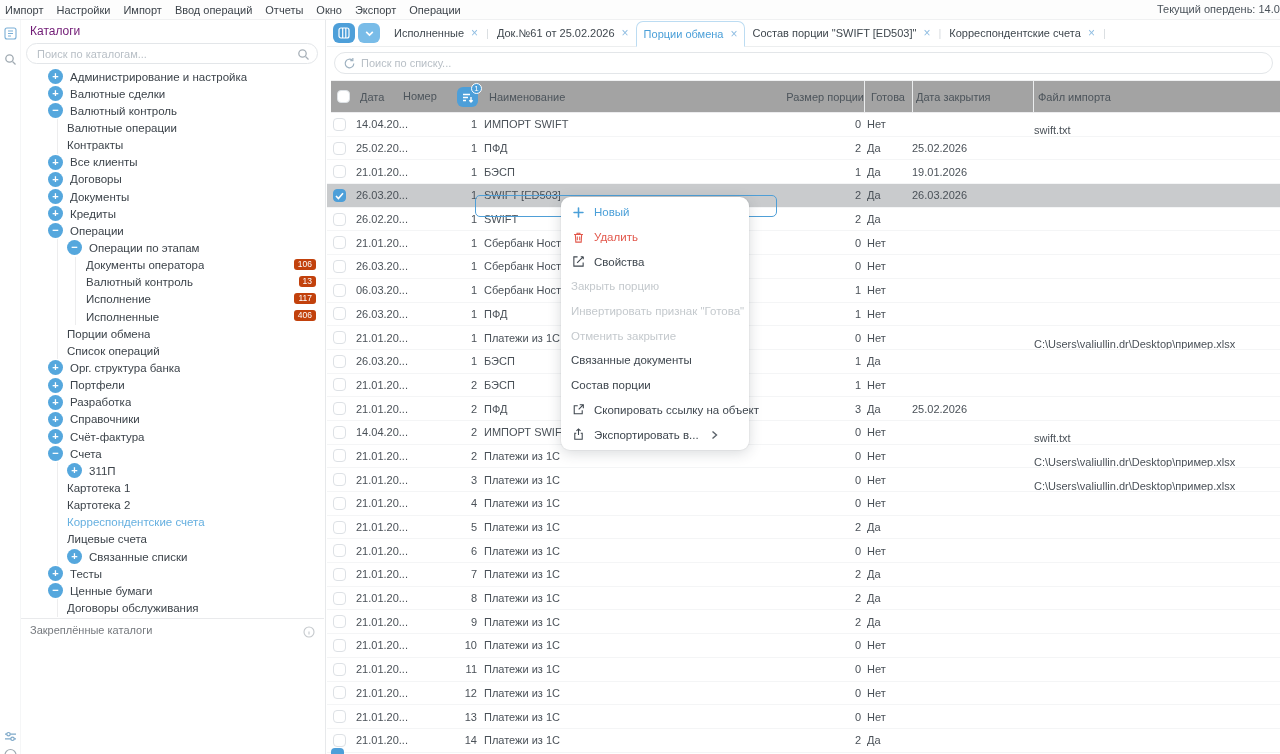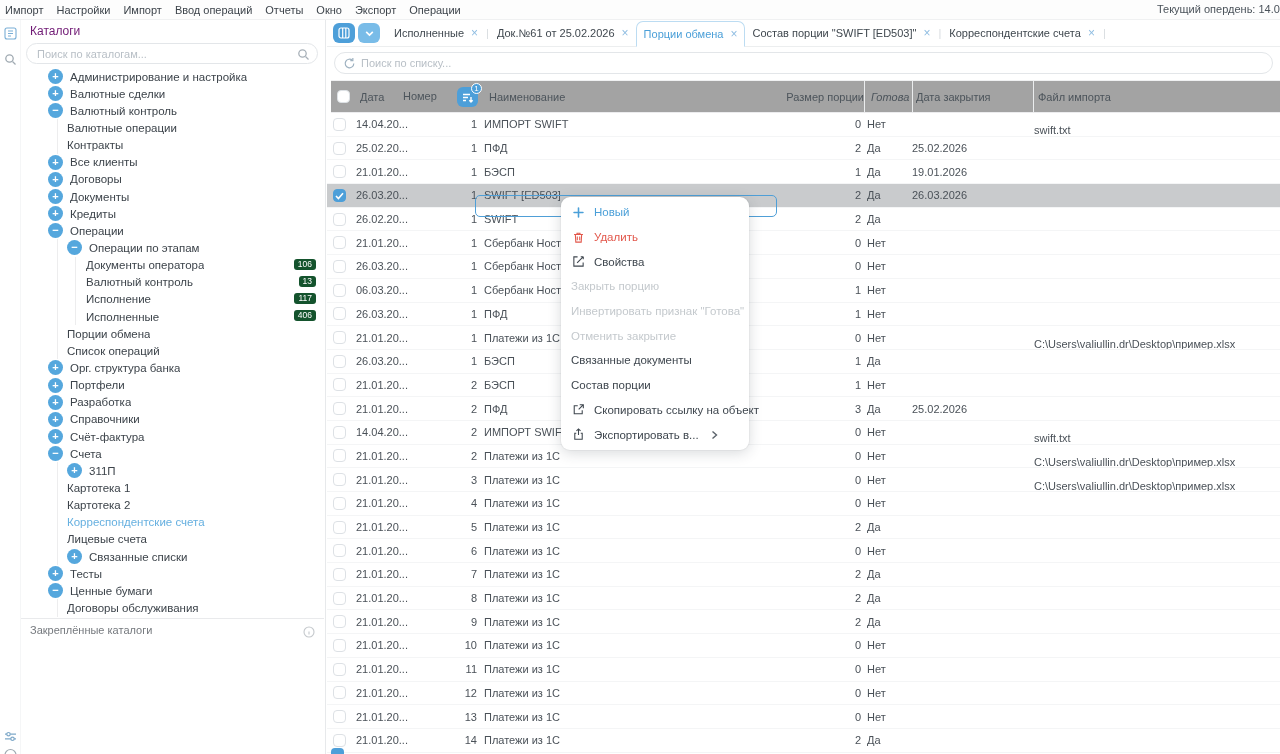--- a/index.html
+++ b/index.html
@@ -30,21 +30,21 @@
   .side-mag { position:absolute; right:8px; top:4px; width:13px; height:13px; color:#a7b0b8; }
 
   .tree { position:absolute; left:0; right:1px; top:48px; height:550px; overflow:hidden; }
   .tnode { position:relative; height:17.15px; display:flex; align-items:center; font-size:11.5px;
     color:#3c434a; cursor:default; }
   .tnode .exp { width:15px; height:15px; border-radius:50%; background:#55a7dd; color:#fff;
     display:flex; align-items:center; justify-content:center; font-size:11px; line-height:1;
     flex:none; font-weight:bold; }
   .tnode .lbl { white-space:nowrap; overflow:hidden; }
   .tnode.selected .lbl { color:#66b0e0; }
-  .tnode .badge { position:absolute; right:8px; top:2px; background:#14532d; color:#fdfdfd;
+  .tnode .badge { position:absolute; right:8px; top:2px; background:#c2410c; color:#fdfdfd;
     font-size:8.5px; padding:1.5px 4px; border-radius:3px; line-height:1; }
   .guide { position:absolute; top:0; bottom:0; width:0; border-left:1px solid #ededee; }
 
   .pinned { position:absolute; left:0; right:1px; top:598px; height:22px; border-top:1px solid #e9eaec;
     display:flex; align-items:center; }
   .pinned .plabel { font-size:11px; color:#75797e; padding-left:9px; flex:1; }
   .pinned .picon { width:12px; height:12px; color:#c4c8cc; margin-right:9px; }
 
   
   .main { position:absolute; left:327px; top:20px; right:0; bottom:0; background:#fff; }
@@ -435,21 +435,21 @@
       <div class="hcell" style="left:29px;">Дата</div>
       <div class="hcell" style="left:72px; width:36px; white-space:normal; line-height:1.1;">Номер</div>
       <div class="sorticon">
         <svg width="13" height="13" viewBox="0 0 13 13" fill="none" stroke="#fff" stroke-width="1.4">
           <path d="M2 3.5h7M2 6.5h5M2 9.5h3M10 6v5M8.3 9.3L10 11l1.7-1.7"></path>
           </svg>
         <span class="num">1</span>
       </div>
       <div class="hcell" style="left:158px;">Наименование</div>
       <div class="hcell hc-sep" style="left:434px; width:100px; justify-content:flex-end; padding-right:0;">Размер порции</div>
-      <div class="hcell hc-sep" style="left:540px; width:42px;font-style:italic;">Готова</div>
+      <div class="hcell hc-sep" style="left:540px; width:42px;">Готова</div>
       <div class="hcell hc-sep" style="left:585px; width:118px;">Дата закрытия</div>
       <div class="hcell" style="left:707px;">Файл импорта</div>
     </div>
 
     <div class="tbody">
         <div class="trow">
           <span class="cb"></span>
           <div class="tcell c-date">14.04.20...</div>
           <div class="tcell c-num">1</div>
           <div class="tcell c-name">ИМПОРТ SWIFT</div>

